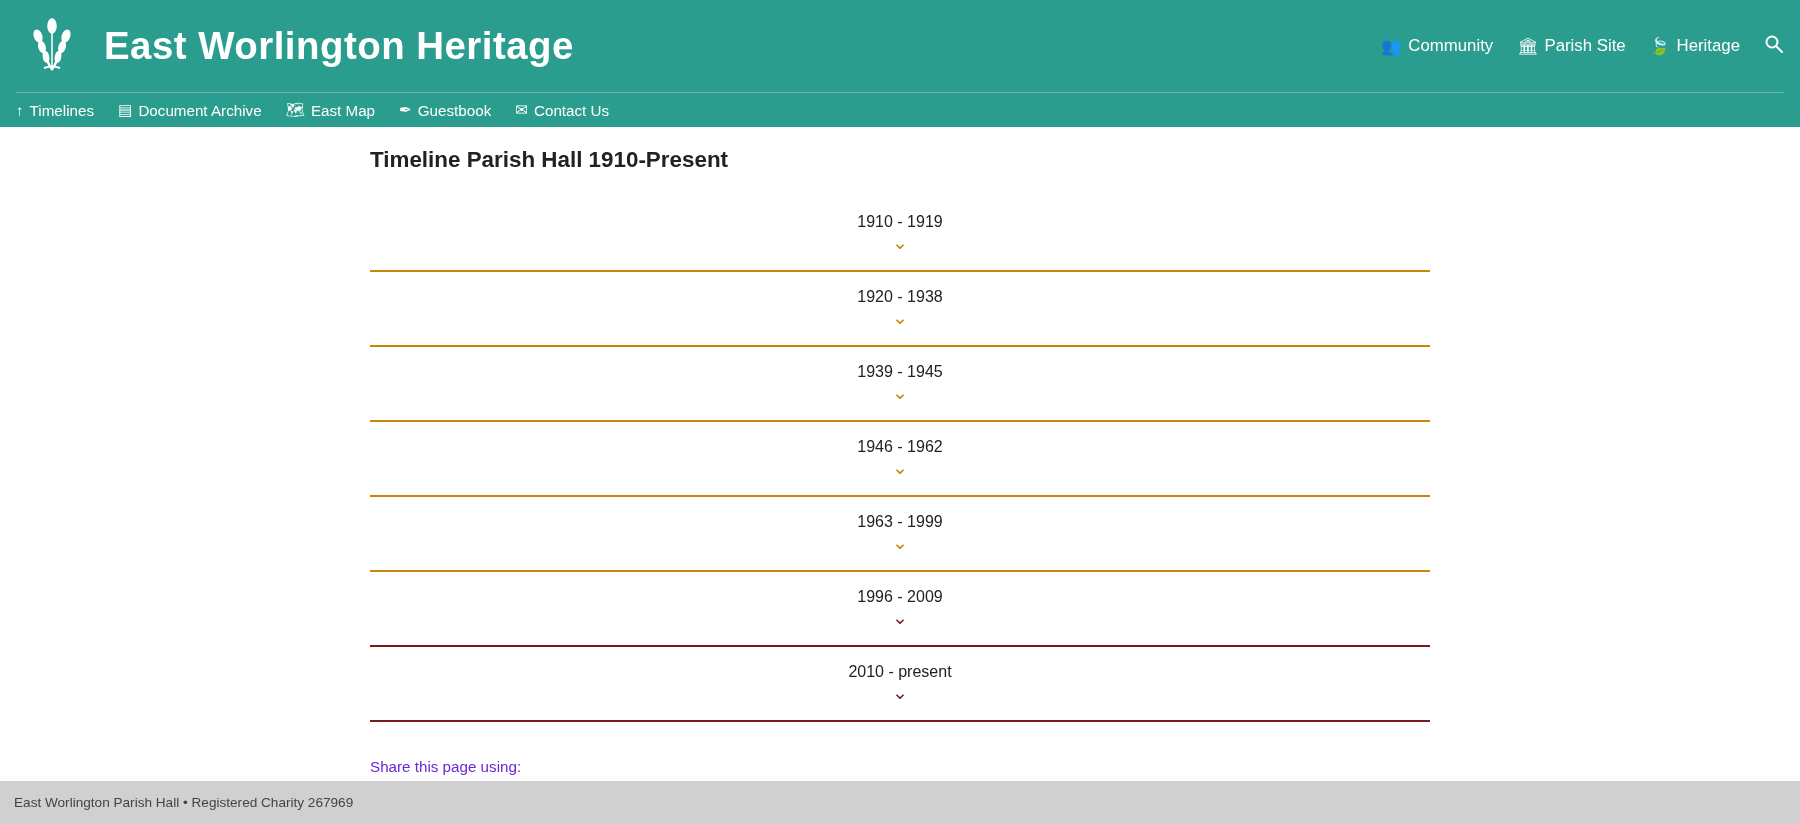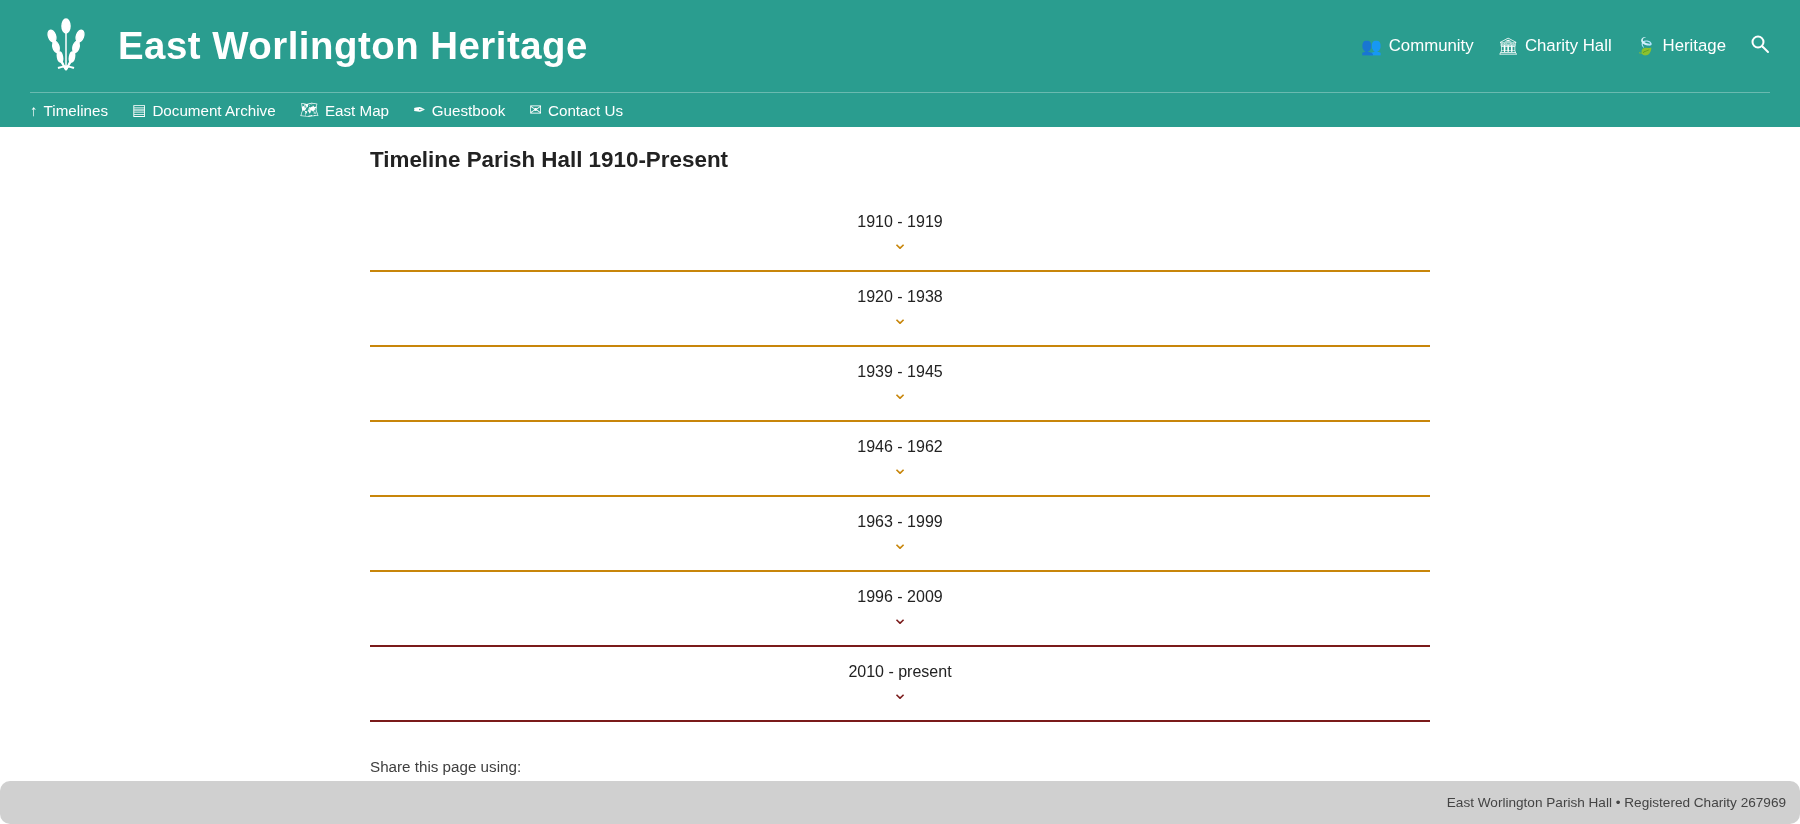--- a/index.html
+++ b/index.html
@@ -2,21 +2,21 @@
 <html><head>
   <meta charset="utf-8">
   <style>
     * { box-sizing: border-box; margin: 0; padding: 0; }
     body { font-family: Arial, sans-serif; background: #fff; min-height: 824px; }
 
     
     header {
       background-color: #2a9d8f;
       color: white;
-      padding: 0 30px;
+      padding: 0 16px;
     }
     .header-top {
       display: flex;
       align-items: center;
       justify-content: space-between;
       padding: 10px 0;
     }
     .logo-area {
       display: flex;
       align-items: center;
@@ -120,21 +120,21 @@
     .accordion-item:nth-child(n+6) .chevron {
       color: #7a1a1a;
     }
 
     
     .share-section {
       margin-top: 36px;
     }
     .share-label {
       font-size: 0.95rem;
-      color: #404040;
+      color: #6d28d9;
       margin-bottom: 10px;
     }
     .share-buttons {
       display: flex;
       gap: 6px;
     }
     .share-btn {
       width: 36px;
       height: 36px;
       border-radius: 4px;
@@ -148,28 +148,27 @@
       text-decoration: none;
     }
     .share-btn-twitter { background: #1da1f2; }
     .share-btn-facebook { background: #3b5998; }
     .share-btn-email { background: #555; }
     .share-btn-more { background: #2a9d8f; }
 
     
     footer {
       background: #d0d0d0;
-      text-align: right;
+      text-align: left;
       padding: 14px;
       font-size: 0.85rem;
       color: #444;
       position: fixed;
       bottom: 0;
       width: 100%;
-      border-radius: 10px;
     }
   </style>
 </head>
 <body>
 
 <header>
   <div class="header-top">
     <div class="logo-area">
 
       <svg class="logo-svg" viewBox="0 0 72 72" xmlns="http://www.w3.org/2000/svg">
@@ -197,21 +196,21 @@
       </svg>
       <h1 class="site-title">East Worlington Heritage</h1>
     </div>
     <nav class="header-nav-right">
       <a href="#">
         <span>👥</span>
         <span>Community</span>
       </a>
       <a href="#">
         <span>🏛</span>
-        <span>Charity Hall</span>
+        <span>Parish Site</span>
       </a>
       <a href="#">
         <span>🍃</span>
         <span>Heritage</span>
       </a>
       <button class="search-icon-btn">
         <svg width="20" height="20" viewBox="0 0 20 20" fill="white" xmlns="http://www.w3.org/2000/svg">
           <circle cx="8" cy="8" r="5.5" stroke="white" stroke-width="2" fill="none"></circle>
           <line x1="12.5" y1="12.5" x2="18" y2="18" stroke="white" stroke-width="2" stroke-linecap="round"></line>
         </svg>

